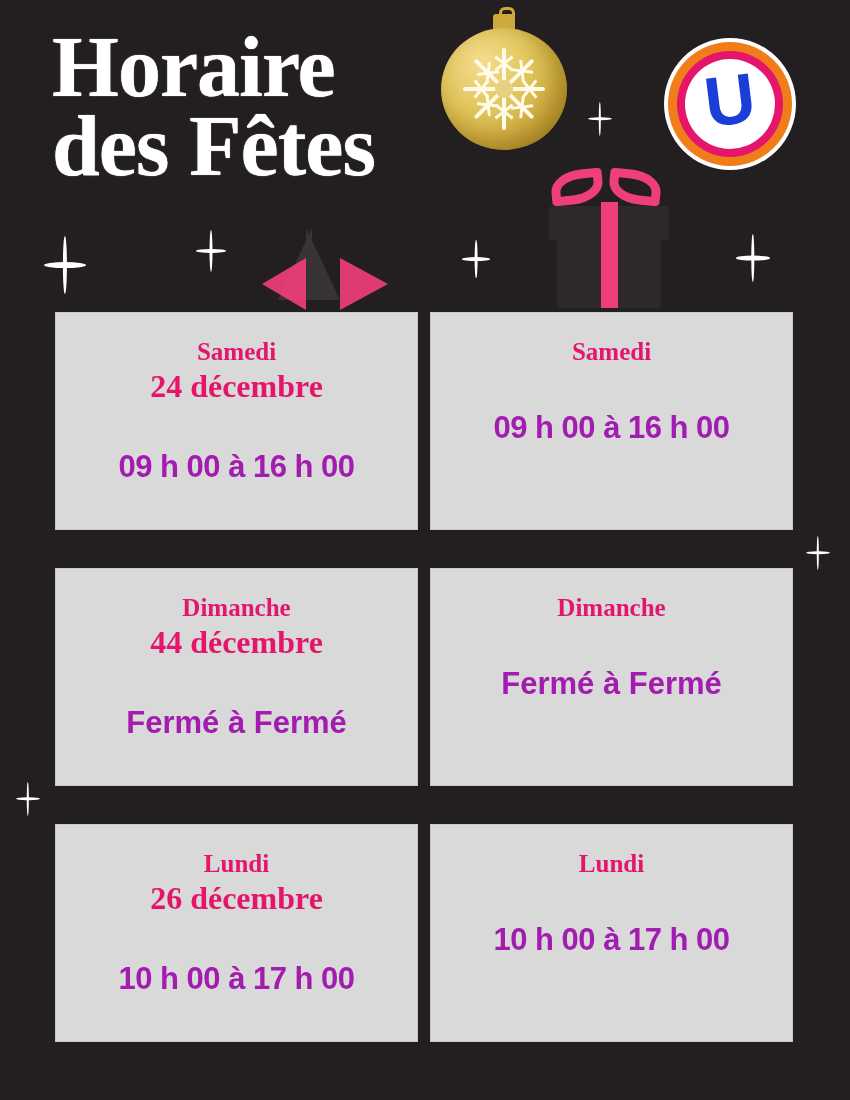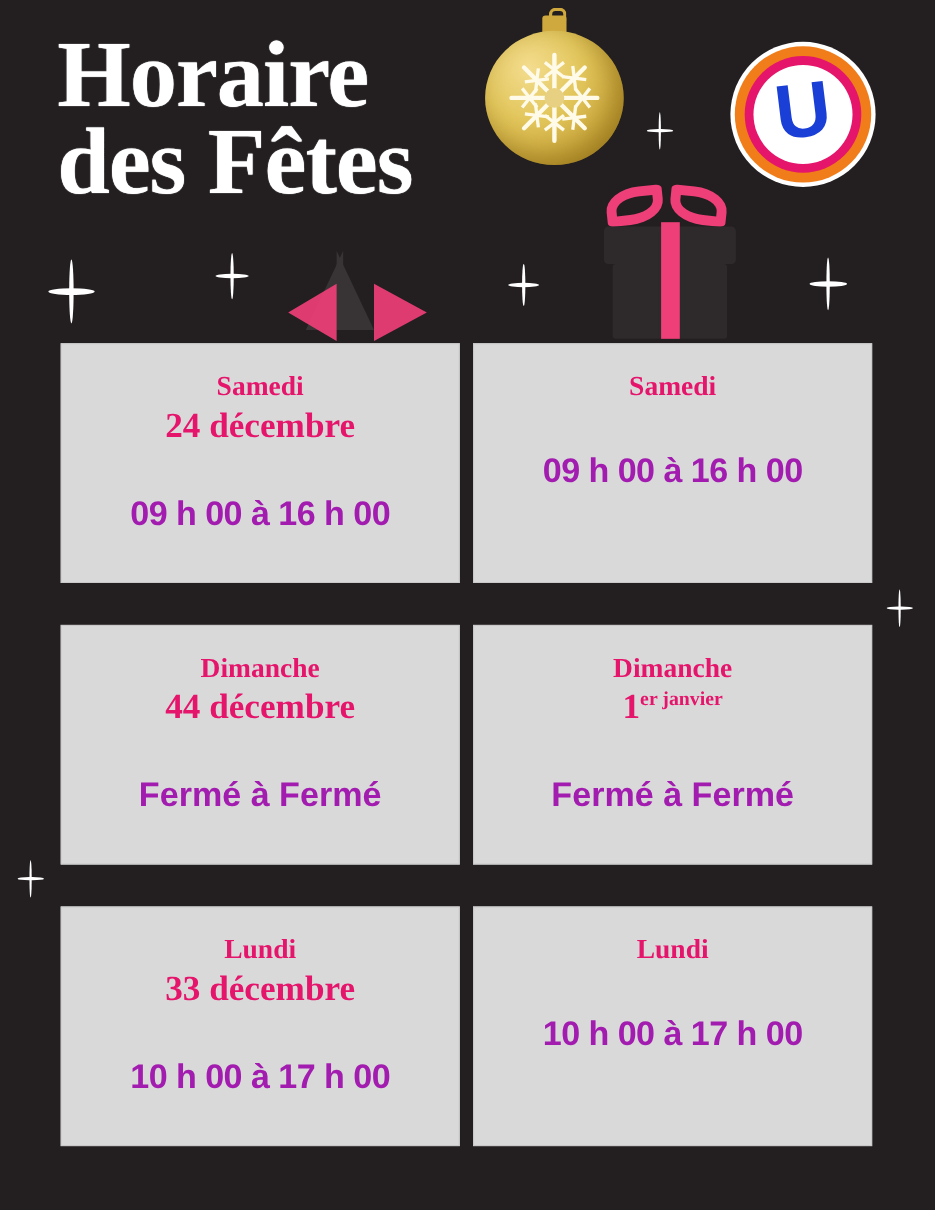--- a/index.html
+++ b/index.html
@@ -413,27 +413,26 @@
   </div>
 
   <div class="card closed">
     <div class="day">Dimanche</div>
     <div class="date">44 décembre</div>
     <div class="hours">Fermé à Fermé</div>
   </div>
 
   <div class="card closed">
     <div class="day">Dimanche</div>
-    <div class="date"><span>1</span><sup>er janvier</sup></div>
     <div class="hours">Fermé à Fermé</div>
   </div>
 
   <div class="card">
     <div class="day">Lundi</div>
-    <div class="date">33 décembre</div>
+    <div class="date">26 décembre</div>
     <div class="hours">10 h 00 à 17 h 00</div>
   </div>
 
   <div class="card">
     <div class="day">Lundi</div>
     <div class="hours">10 h 00 à 17 h 00</div>
   </div>
 
 </div>
 

